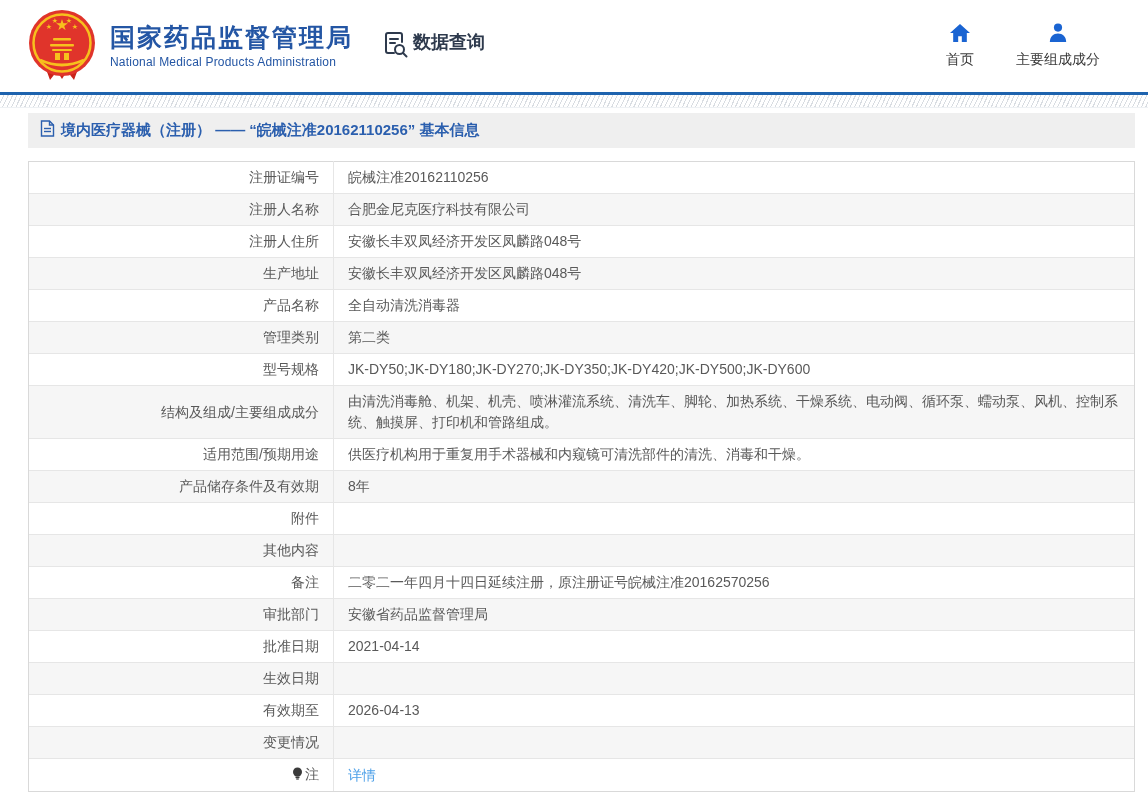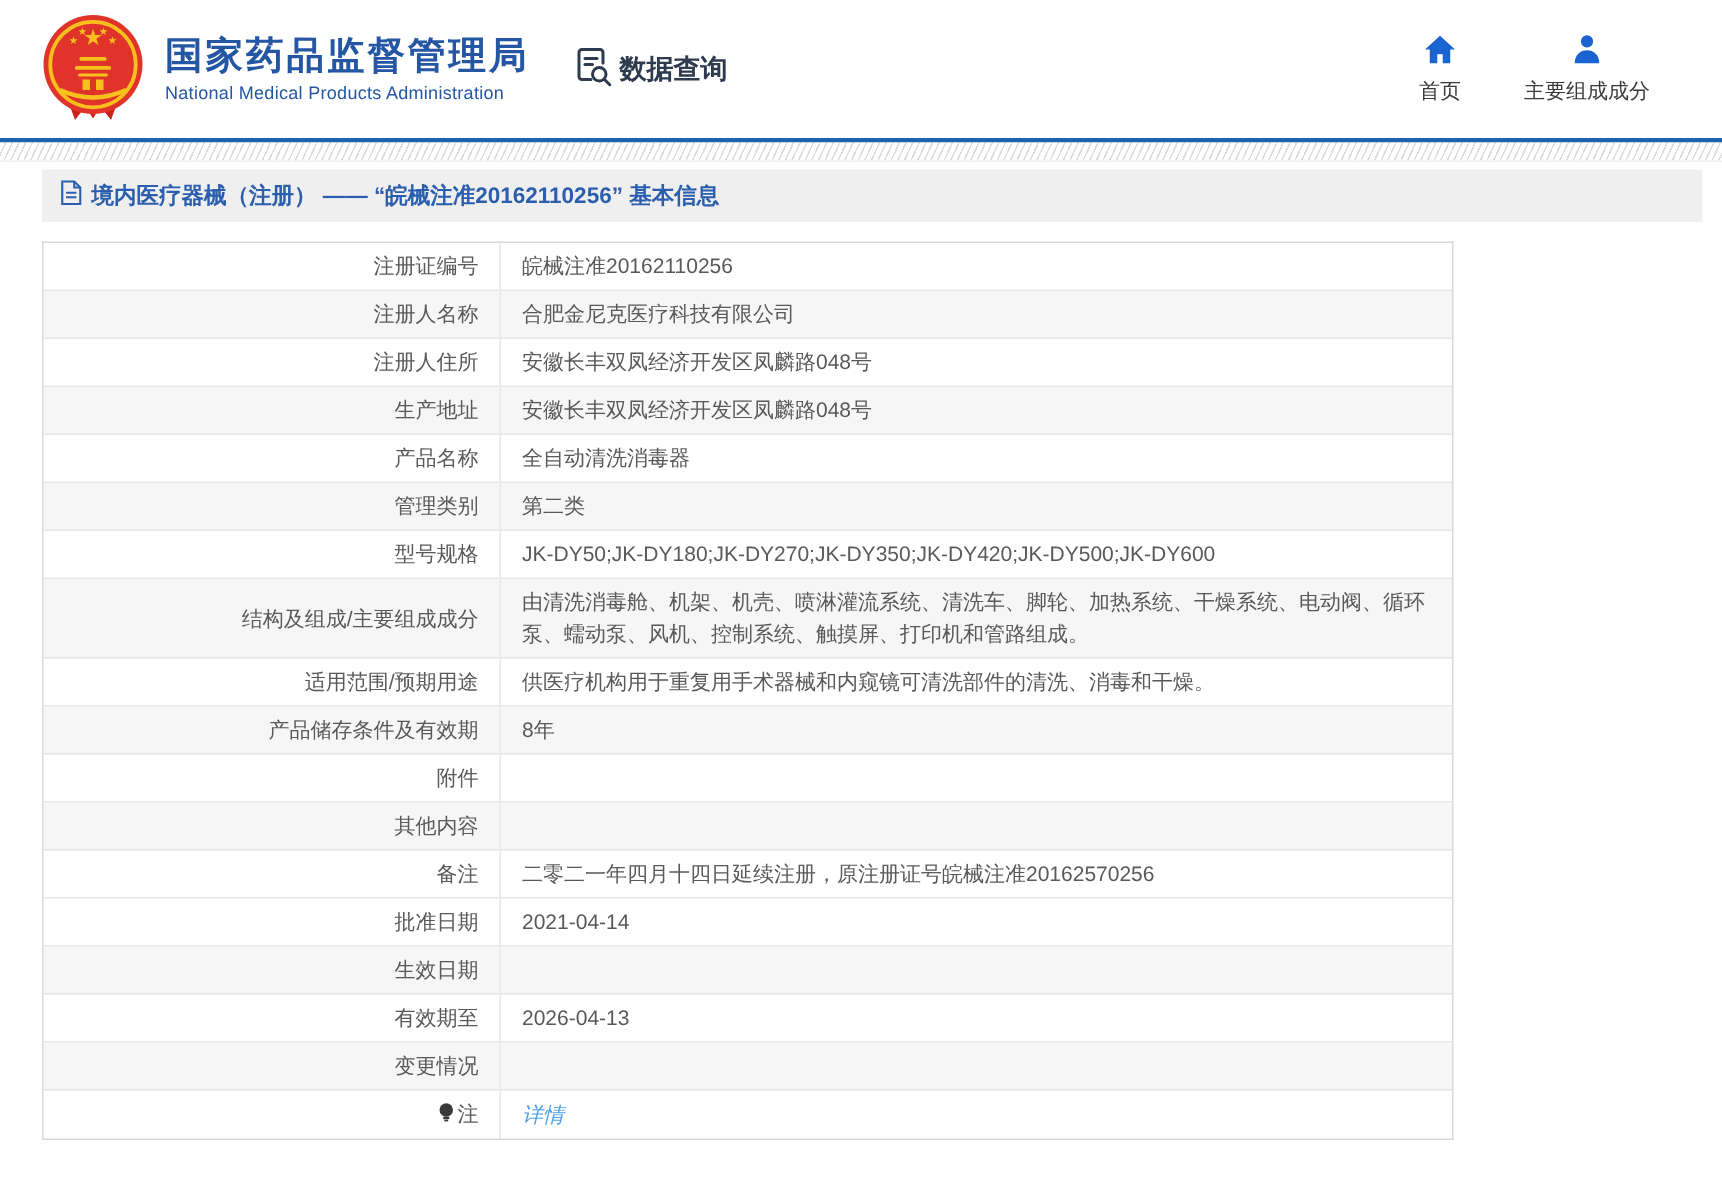--- a/index.html
+++ b/index.html
@@ -43,21 +43,21 @@
     line-height:1.15;
   }
   .logo-text .en{
     font-size:12px;
     color:var(--brand-blue);
     margin-top:3px;
     letter-spacing:.2px;
   }
   .data-query{
     display:flex;
-    align-items:center;
+    align-items:flex-start;
     margin-left:28px;
     cursor:pointer;
   }
   .data-query .dq-label{
     font-size:18px;
     color:#2e3a4d;
     font-weight:600;
     margin-left:4px;
   }
   .header-nav{
@@ -99,21 +99,21 @@
     align-items:center;
     padding:0 12px;
   }
   .title-bar .title-text{
     font-size:15px;
     font-weight:600;
     color:var(--title-blue);
     margin-left:6px;
   }
   .info-table{
-    width:941px;
+    width:1107px;
     margin-top:13px;
     border-collapse:collapse;
     font-size:14px;
   }
   .info-table td{
     border-top:1px solid var(--inner-border);
     padding:5px 14px;
     line-height:21px;
     vertical-align:middle;
     color:var(--text-gray);
@@ -127,21 +127,20 @@
     white-space:nowrap;
   }
   .info-table td.label-cell:first-child{border-left:1px solid var(--border-gray);}
   .info-table td.value-cell{border-right:1px solid var(--border-gray);}
   .info-table tr.alt td{background:var(--row-alt-bg);}
   .info-table td.value-cell:empty::after{content:"\00a0";}
   .detail-link{
     color:var(--link-blue);
     text-decoration:none;
     cursor:pointer;
-    font-style:italic;
   }
   .bulb-icon{
     display:inline-block;
     vertical-align:-1px;
     margin-right:2px;
   }
 </style>
 </head>
 <body>
 
@@ -268,20 +267,24 @@
           <td class="value-cell"></td>
         </tr>
         <tr class="alt">
           <td class="label-cell">其他内容</td>
           <td class="value-cell"></td>
         </tr>
         <tr>
           <td class="label-cell">备注</td>
           <td class="value-cell">二零二一年四月十四日延续注册，原注册证号皖械注准20162570256</td>
         </tr>
+        <tr class="alt">
+          <td class="label-cell">审批部门</td>
+          <td class="value-cell">安徽省药品监督管理局</td>
+        </tr>
         <tr>
           <td class="label-cell">批准日期</td>
           <td class="value-cell">2021-04-14</td>
         </tr>
         <tr class="alt">
           <td class="label-cell">生效日期</td>
           <td class="value-cell"></td>
         </tr>
         <tr>
           <td class="label-cell">有效期至</td>

